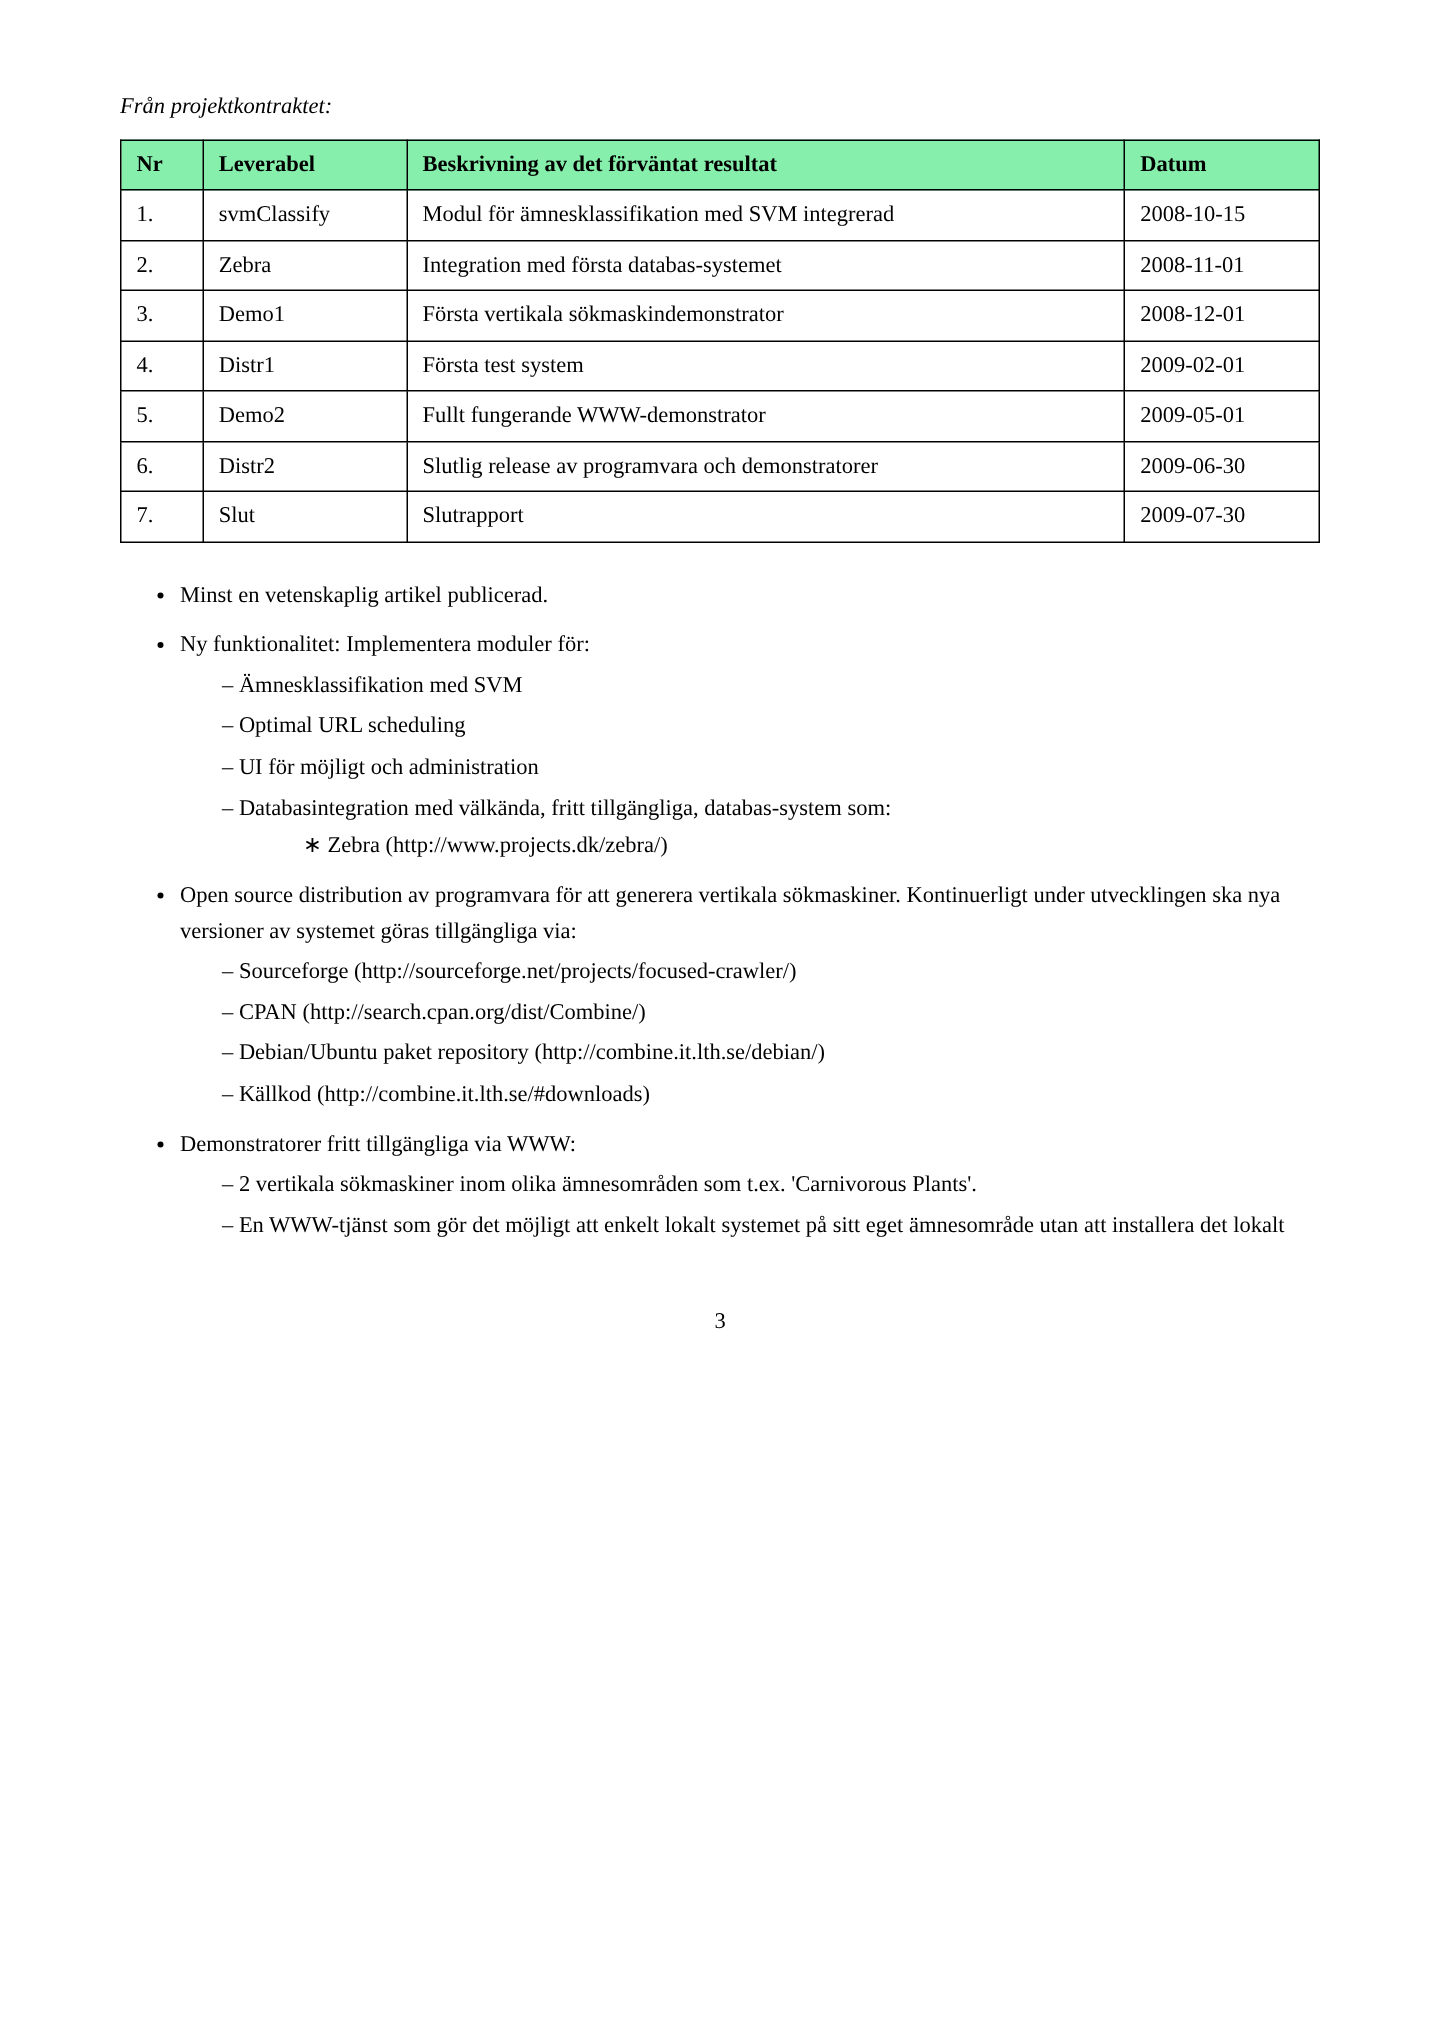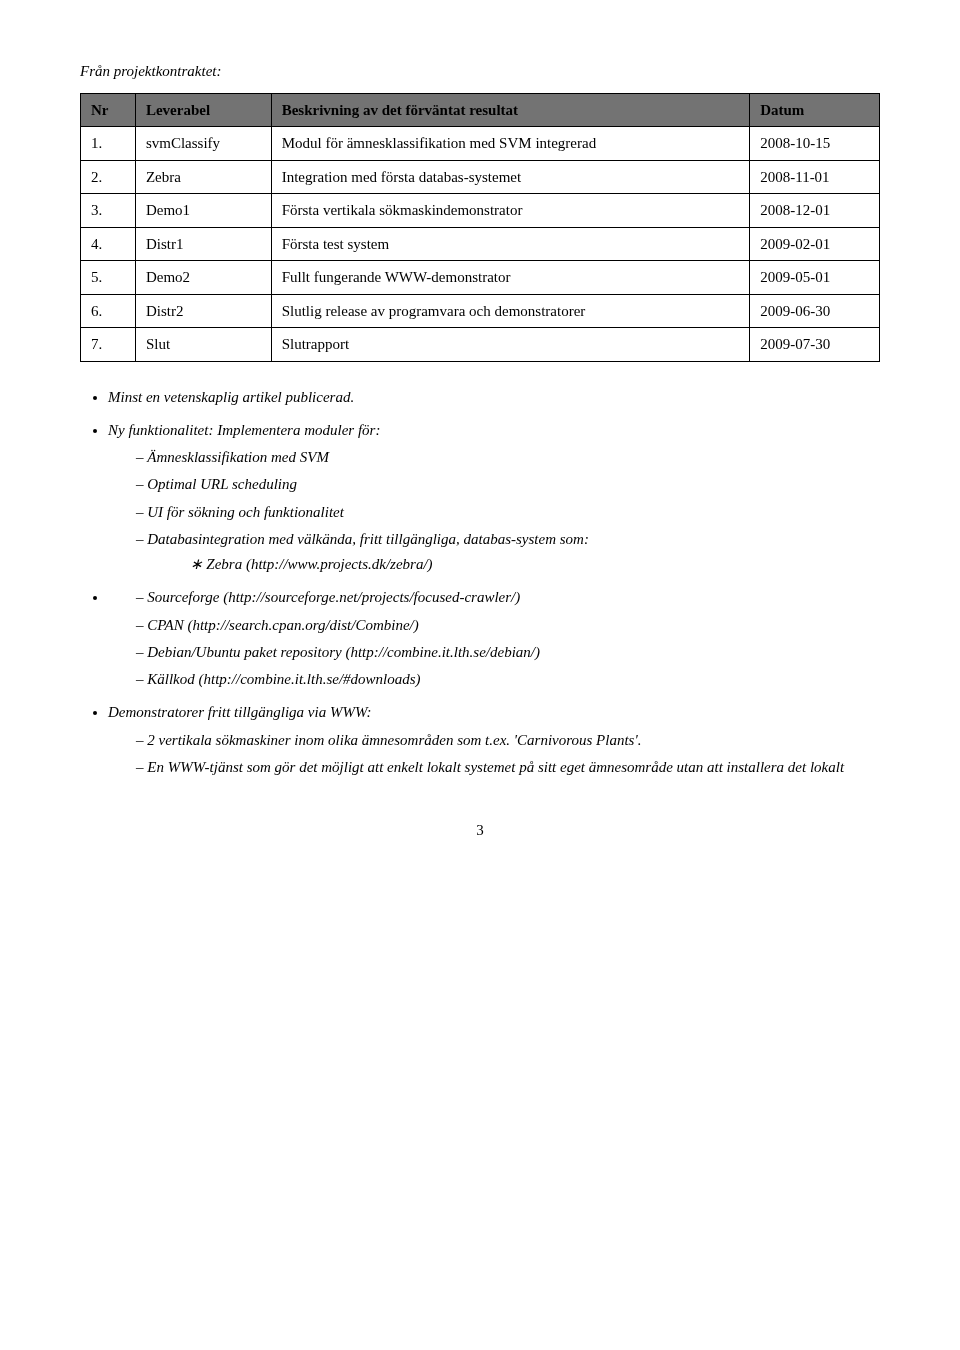--- a/index.html
+++ b/index.html
@@ -38,37 +38,36 @@
     table.deliverables {
       border-collapse: collapse;
       width: 100%;
       margin-bottom: 24px;
       font-size: 15px;
     }
     table.deliverables th {
       border: 1px solid #000;
       padding: 5px 10px;
       font-weight: bold;
-      background: #737373;
+      background: #86efac;
       text-align: left;
     }
     table.deliverables td {
       border: 1px solid #000;
       padding: 5px 10px;
       vertical-align: top;
     }
     table.deliverables td:first-child {
       white-space: nowrap;
       font-weight: normal;
     }
     ul.main-bullets {
       list-style: disc;
-      margin-left: 28px;
+      margin-left: 40px;
       margin-bottom: 10px;
-      font-style: italic;
     }
     ul.main-bullets > li {
       margin-bottom: 10px;
       font-size: 15px;
       line-height: 1.55;
     }
     ul.sub-dash {
       list-style: none;
       margin-left: 28px;
       margin-top: 4px;
@@ -165,26 +164,26 @@
           <td>2009-07-30</td>
         </tr>
       </tbody>
   </table>
 
   <ul class="main-bullets" id="main-bullets">
   <li><span>Minst en vetenskaplig artikel publicerad.</span></li>
       <li><span>Ny funktionalitet: Implementera moduler för:</span><ul class="sub-dash">
           <li>Ämnesklassifikation med SVM</li>
           <li>Optimal URL scheduling</li>
-          <li>UI för sökning och funktionalitet</li>
+          <li>UI för möjligt och administration</li>
           <li>Databasintegration med välkända, fritt tillgängliga, databas-system som:<ul class="sub-star">
               <li>Zebra (http://www.projects.dk/zebra/)</li>
             </ul></li>
         </ul></li>
-      <li><ul class="sub-dash">
+      <li><span>Open source distribution av programvara för att generera vertikala sökmaskiner. Kontinuerligt under utvecklingen ska nya versioner av systemet göras tillgängliga via:</span><ul class="sub-dash">
           <li>Sourceforge (http://sourceforge.net/projects/focused-crawler/)</li>
           <li>CPAN (http://search.cpan.org/dist/Combine/)</li>
           <li>Debian/Ubuntu paket repository (http://combine.it.lth.se/debian/)</li>
           <li>Källkod (http://combine.it.lth.se/#downloads)</li>
         </ul></li>
       <li><span>Demonstratorer fritt tillgängliga via WWW:</span><ul class="sub-dash">
           <li>2 vertikala sökmaskiner inom olika ämnesområden som t.ex. 'Carnivorous Plants'.</li>
           <li>En WWW-tjänst som gör det möjligt att enkelt lokalt systemet på sitt eget ämnesområde utan att installera det lokalt</li>
         </ul></li>
     </ul>

